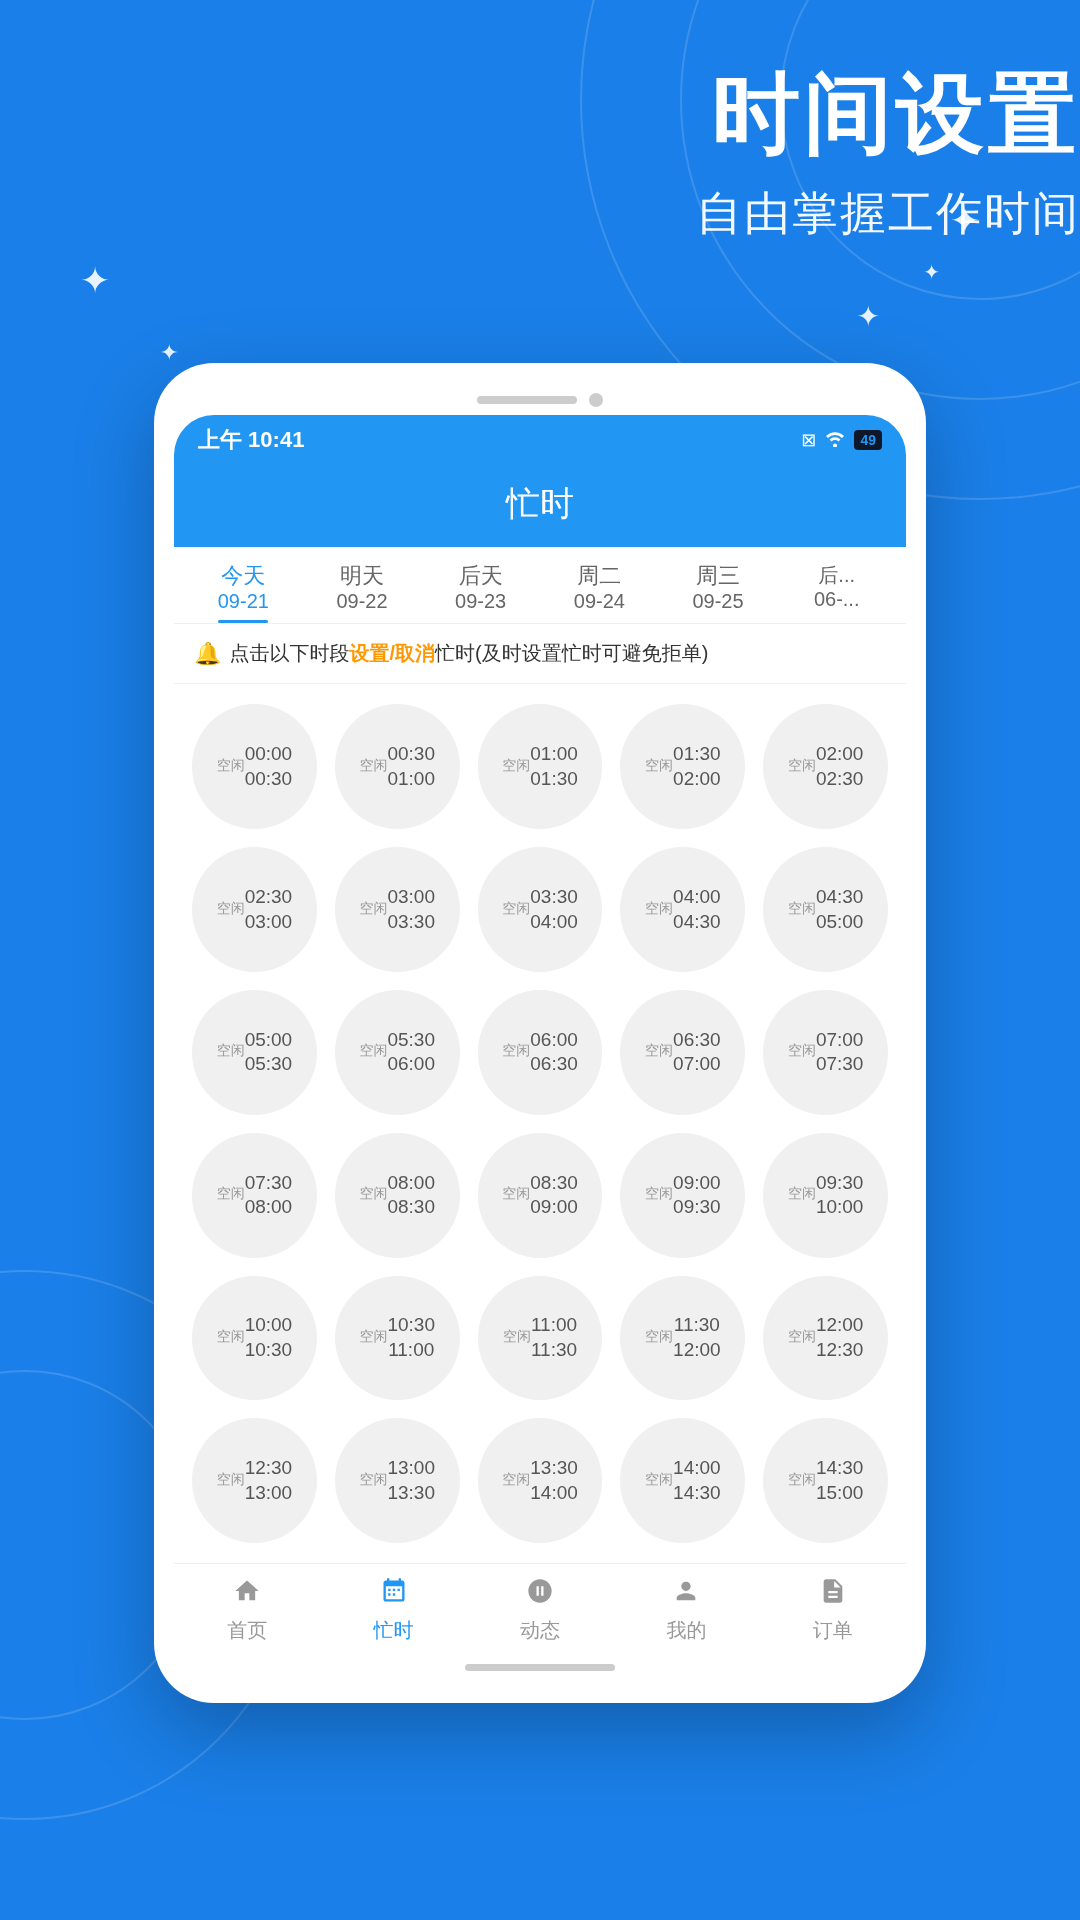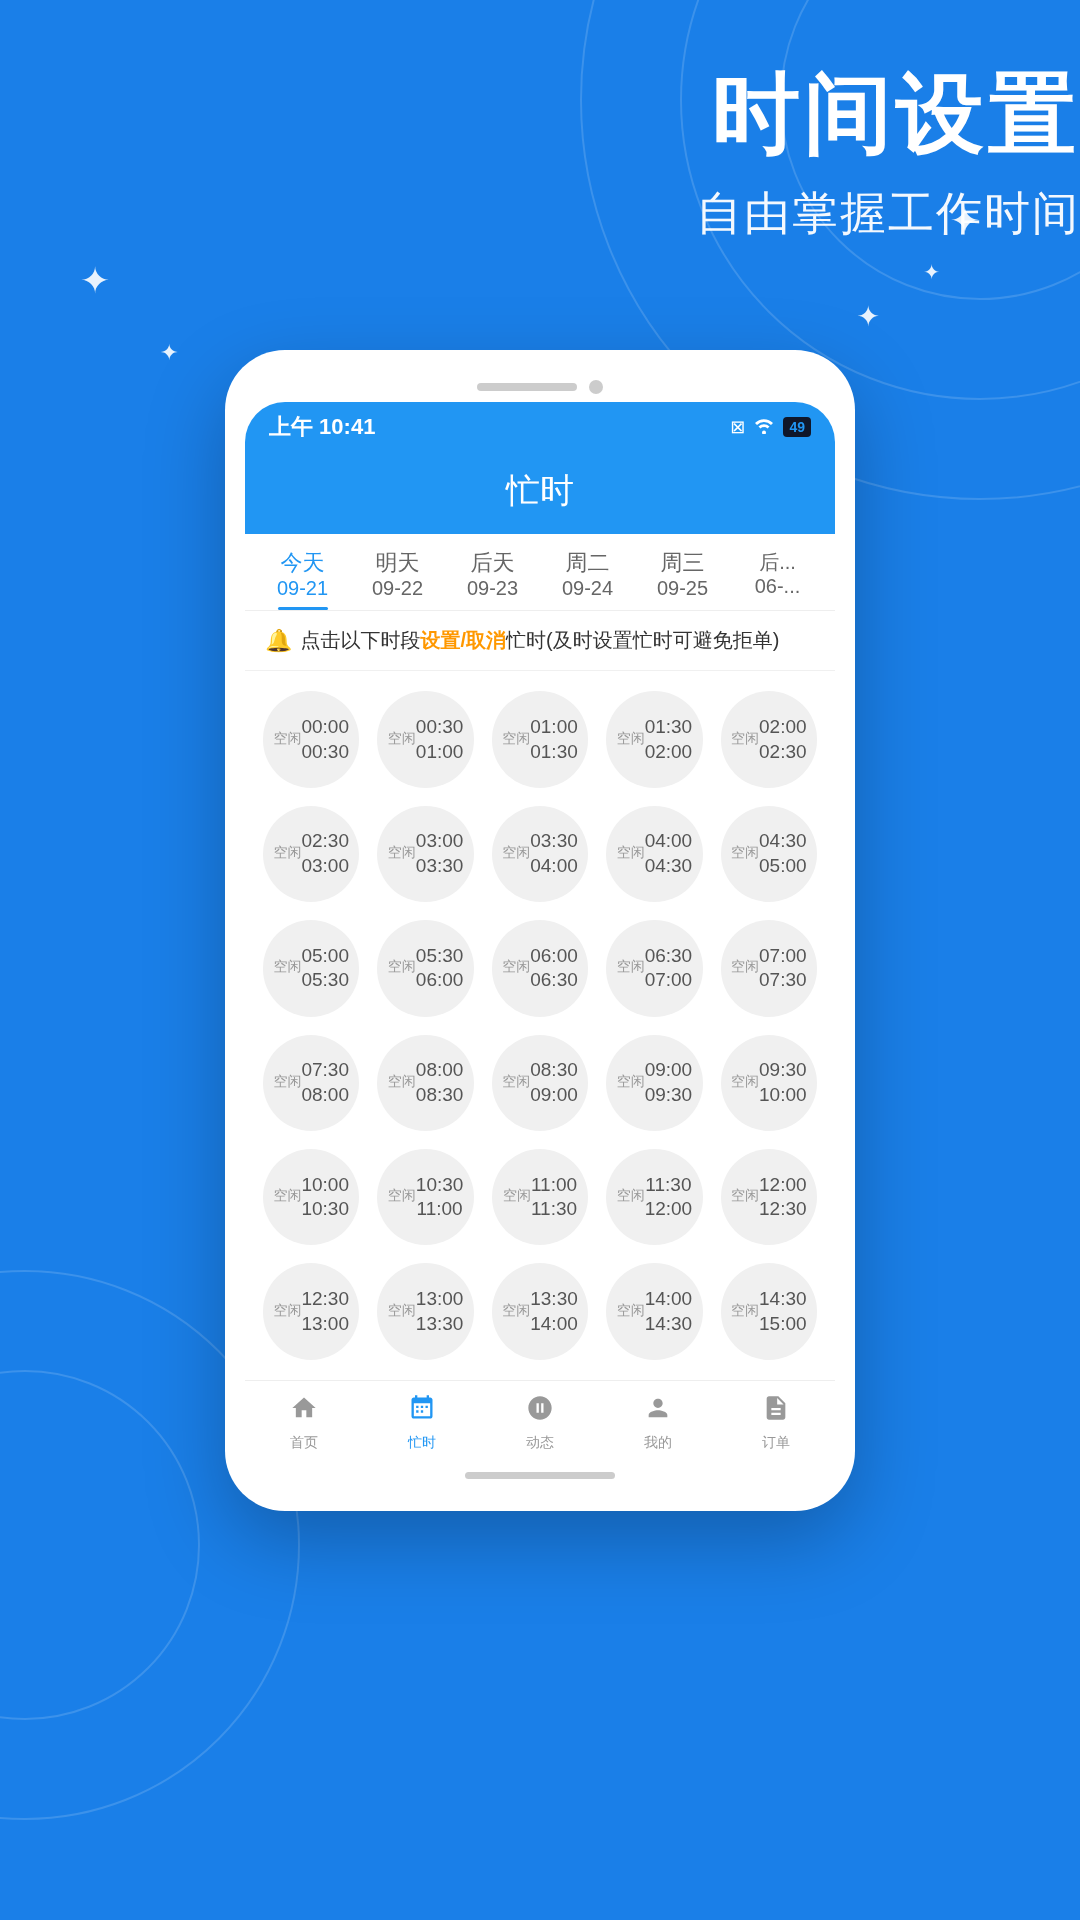--- a/index.html
+++ b/index.html
@@ -60,24 +60,24 @@
       font-size: 46px;
       font-weight: 400;
       color: rgba(255,255,255,0.95);
       margin-top: 20px;
       letter-spacing: 2px;
     }
 
     
     .phone-wrapper {
       position: absolute;
-      top: 350px;
+      top: 363px;
       left: 50%;
       transform: translateX(-50%);
-      width: 630px;
+      width: 772px;
       z-index: 3;
       border-radius: 9px;
     }
     .phone-mockup {
       background: white;
       border-radius: 60px;
       padding: 20px;
       box-shadow: 0 30px 80px rgba(0,0,0,0.25);
       position: relative;
     }
@@ -226,21 +226,21 @@
       flex: 1;
       display: flex;
       flex-direction: column;
       align-items: center;
       gap: 4px;
       color: #999;
       font-size: 18px;
     }
     .nav-item.active { color: #2196F3; }
     .nav-icon { font-size: 32px; }
-    .nav-label { font-size: 14px; }
+    .nav-label { font-size: 20px; }
 
     
     .home-indicator {
       display: flex;
       justify-content: center;
       padding: 10px 0 12px;
       background: white;
     }
     .home-bar {
       width: 150px;

